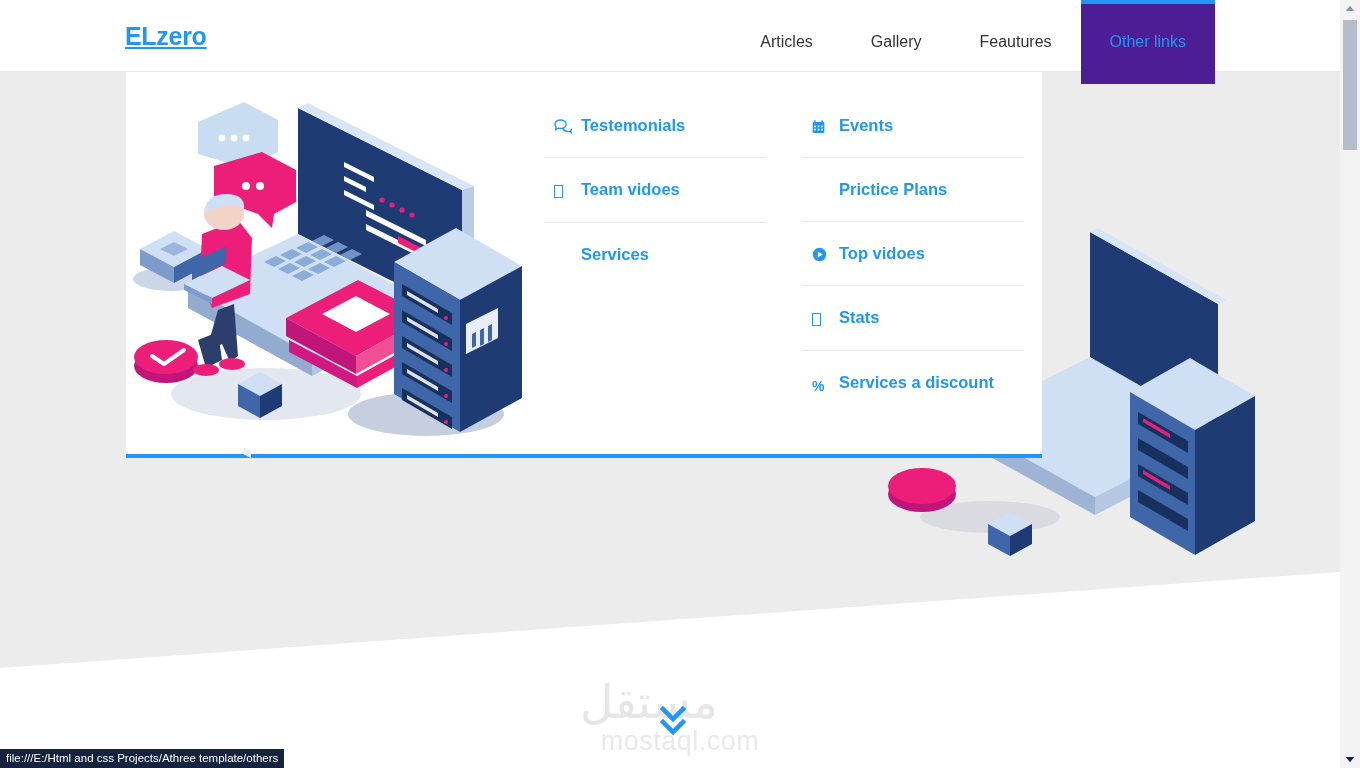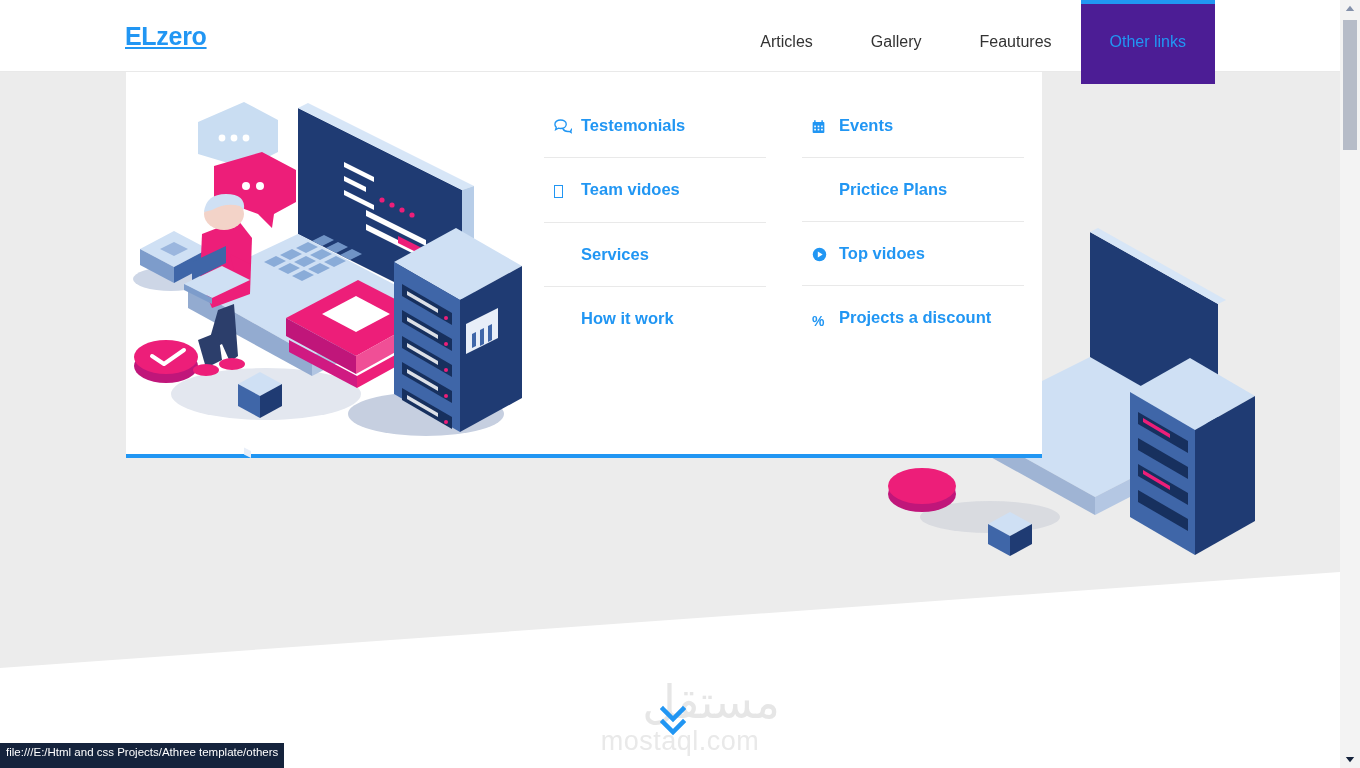--- a/index.html
+++ b/index.html
@@ -200,39 +200,39 @@
     top: 678px;
     width: 200px;
     height: 80px;
     z-index: 10;
     user-select: none;
     pointer-events: none;
   }
   .wm-arabic {
     font-size: 46px;
     color: #e6e6e6;
-    text-align: right;
+    text-align: left;
     line-height: 48px;
     font-family: "DejaVu Sans", sans-serif;
     direction: rtl;
   }
   .wm-latin {
     font-size: 27px;
     color: #e9e9e9;
     text-align: center;
     line-height: 30px;
     letter-spacing: 0.5px;
   }
 
   
   .status-bar {
     position: absolute;
     left: 0;
     bottom: 0;
-    height: 25px;
+    height: 19px;
     max-width: 600px;
     background: #15233c;
     color: #ffffff;
     font-size: 11.5px;
     line-height: 19px;
     padding: 0 6px;
     white-space: nowrap;
     z-index: 60;
     font-family: "Liberation Sans", sans-serif;
   }
@@ -493,25 +493,20 @@
             <li>
               <a href="#">
                 <span class="mi-wrap">
                     <span class="tofu"></span>
                   </span><span>Team vidoes</span>
               </a>
             </li>
             <li>
               <a href="#">
                 <span class="mi-wrap"></span><span>Services</span>
-              </a>
-            </li>
-            <li>
-              <a href="#">
-                <span class="mi-wrap"></span><span>How it work</span>
               </a>
             </li>
           </ul>
         </div>
 
         <div class="links-col">
           <ul>
             <li>
               <a href="#">
                 <span class="mi-wrap">
@@ -542,22 +537,29 @@
                   <svg viewBox="0 0 16 16" width="15" height="15" aria-hidden="true">
                     <circle cx="8" cy="8" r="7.2" fill="#2196f3"></circle>
                     <path d="M6.2 4.8 L11.4 8 L6.2 11.2 Z" fill="#ffffff"></path>
                   </svg>
                 </span><span>Top vidoes</span>
               </a>
             </li>
             <li>
               <a href="#">
                 <span class="mi-wrap">
+                    <span class="tofu"></span>
+                  </span><span>Stats</span>
+              </a>
+            </li>
+            <li>
+              <a href="#">
+                <span class="mi-wrap">
                     <span class="pct">%</span>
-                  </span><span>Projects a discount</span>
+                  </span><span>Services a discount</span>
               </a>
             </li>
           </ul>
         </div>
 
       </div>
     </div>
 
   </div>
 

